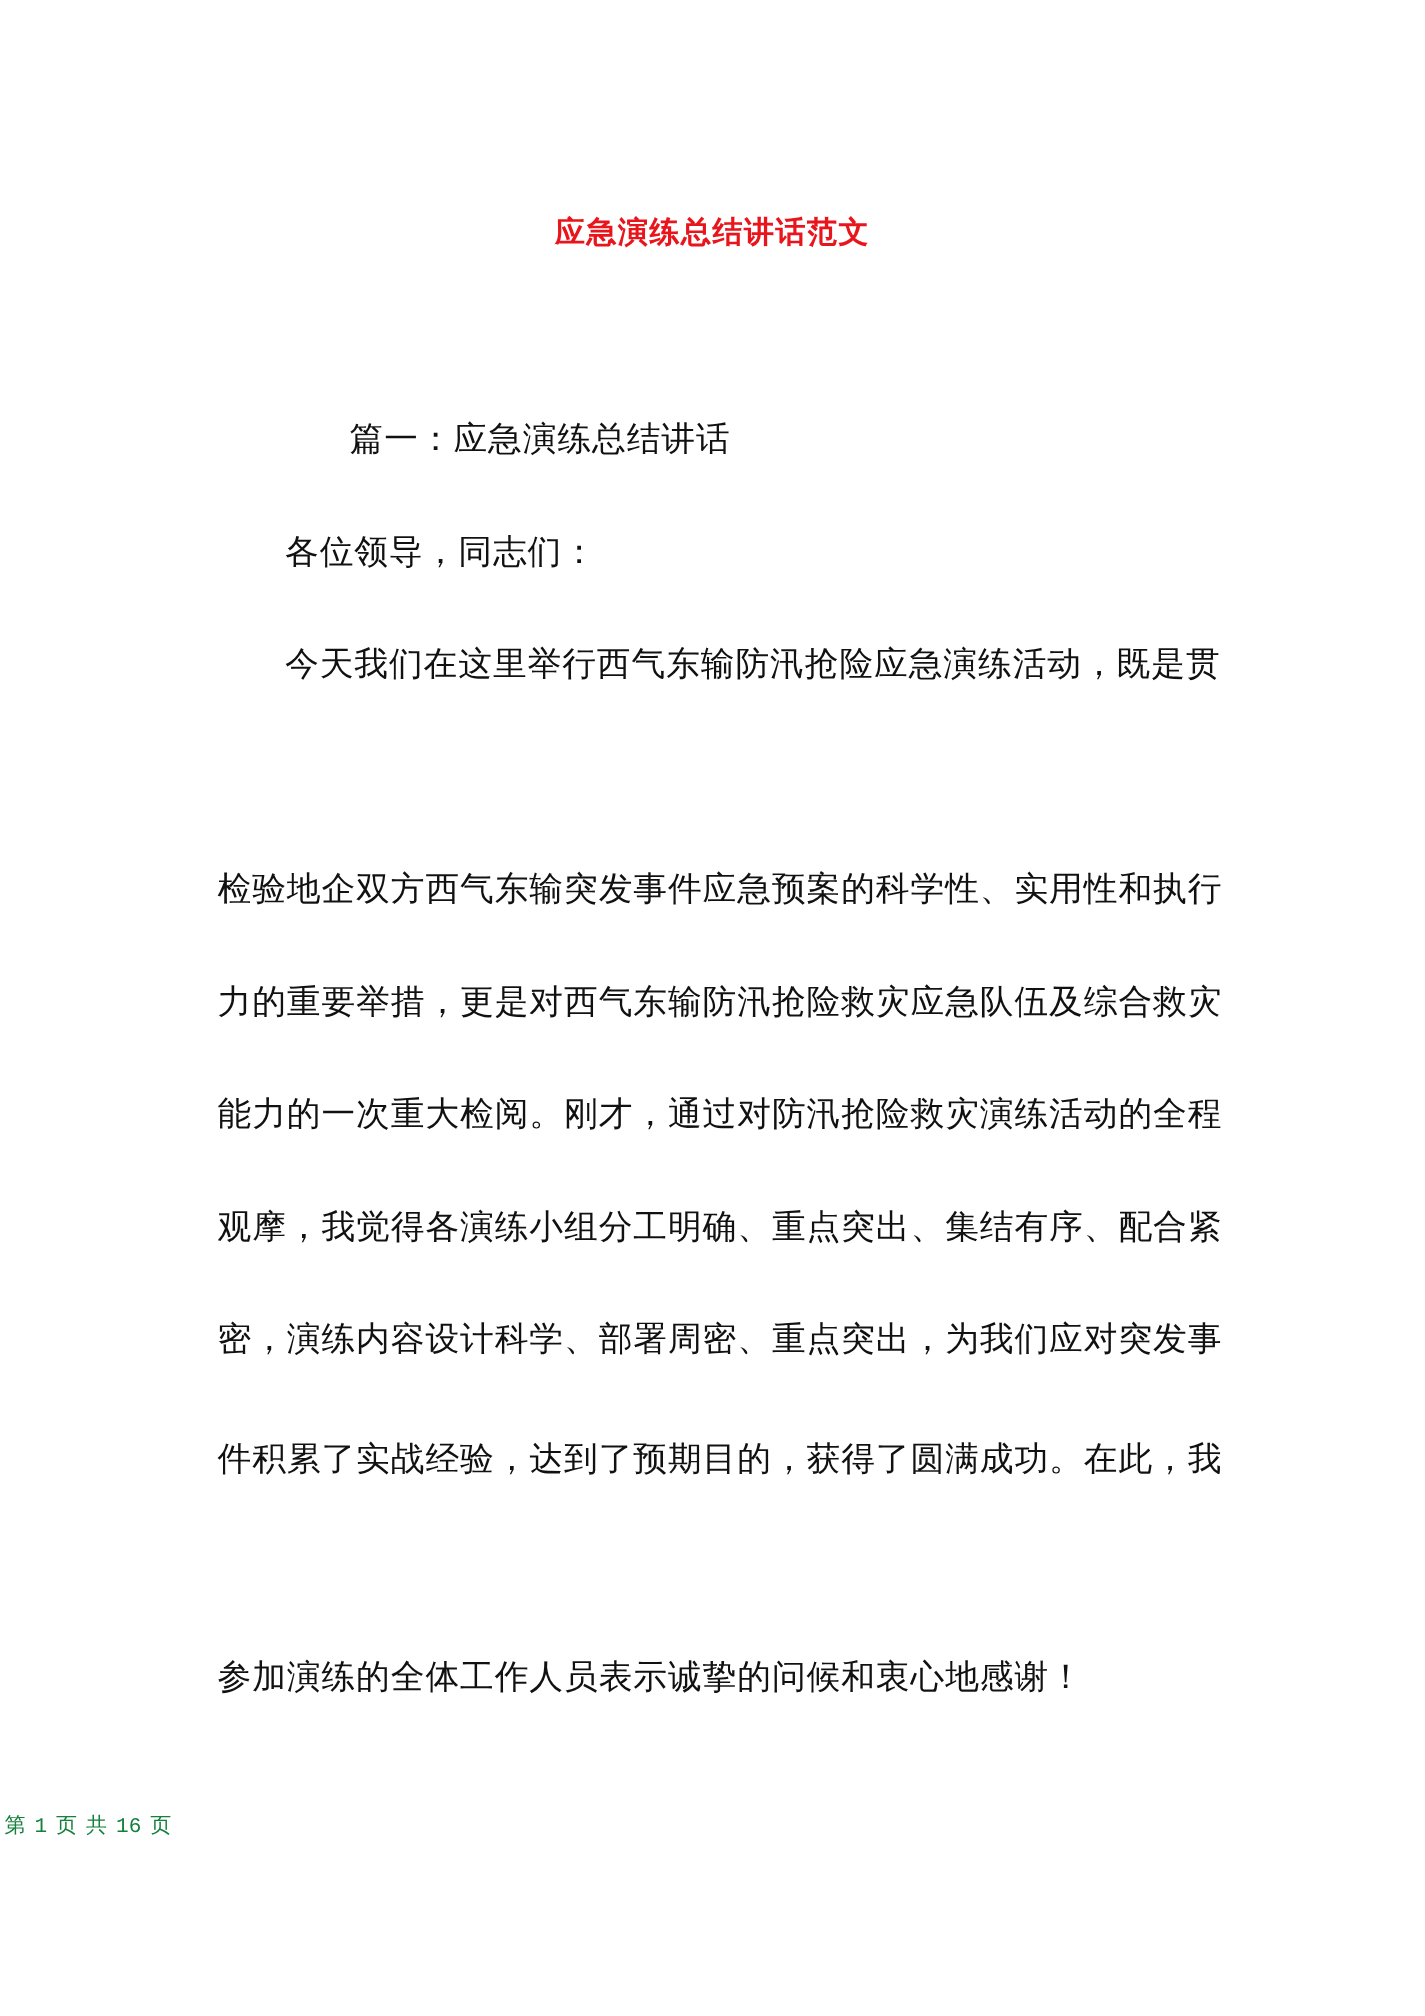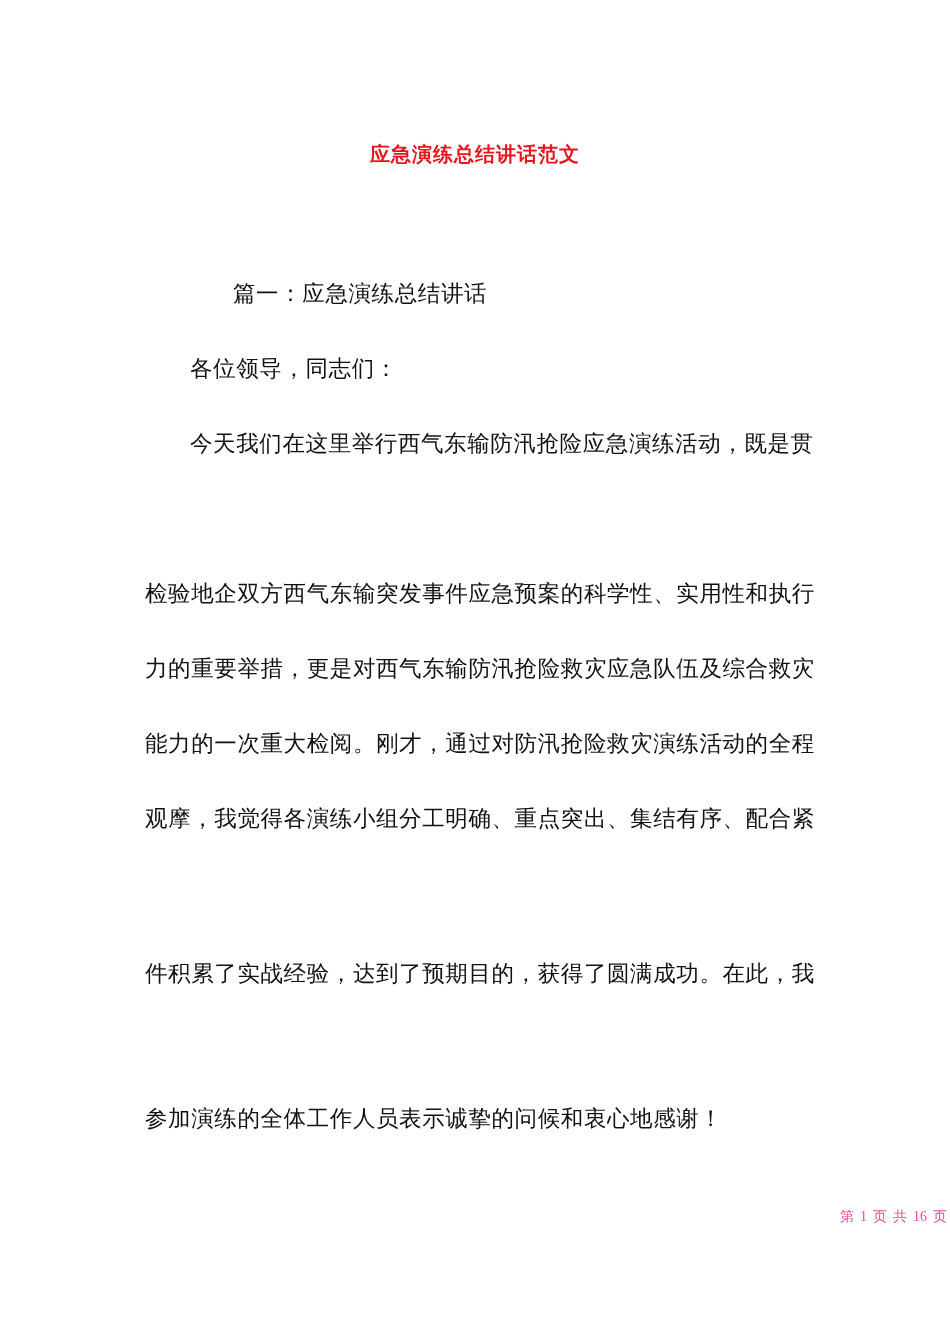--- a/index.html
+++ b/index.html
@@ -49,44 +49,45 @@
       text-align: justify;
       text-align-last: justify;
     }
     .indent-2 { left: 190px; width: 620px; }
     .indent-3 { left: 233px; width: 577px; }
     .footer {
       position: absolute;
       top: 1208px;
       left: 0;
       width: 950px;
-      text-align: right;
-      font-family: Liberation Serif, serif;
+      text-align: left;
+      font-family: Liberation Mono, monospace;
       font-size: 14px;
-      color: #ec4899;
+      color: #15803d;
       word-spacing: 4px;
     }
     .footer span { margin: 0 3px; }
   </style>
 </head>
 <body>
 
 <div class="page">
 
   <div class="doc-title">应急演练总结讲话范文</div>
 
   <div class="line indent-3" style="top:276px;">篇一：应急演练总结讲话</div>
 
   <div class="line indent-2" style="top:351px;">各位领导，同志们：</div>
 
   <div class="line indent-2 justify" style="top:426px;">今天我们在这里举行西气东输防汛抢险应急演练活动，既是贯</div>
   <div class="line justify" style="top:576px;">检验地企双方西气东输突发事件应急预案的科学性、实用性和执行</div>
   <div class="line justify" style="top:651px;">力的重要举措，更是对西气东输防汛抢险救灾应急队伍及综合救灾</div>
   <div class="line justify" style="top:726px;">能力的一次重大检阅。刚才，通过对防汛抢险救灾演练活动的全程</div>
   <div class="line justify" style="top:801px;">观摩，我觉得各演练小组分工明确、重点突出、集结有序、配合紧</div>
+  <div class="line justify" style="top:876px;">密，演练内容设计科学、部署周密、重点突出，为我们应对突发事</div>
   <div class="line justify" style="top:956px;">件积累了实战经验，达到了预期目的，获得了圆满成功。在此，我</div>
   <div class="line" style="top:1101px;">参加演练的全体工作人员表示诚挚的问候和衷心地感谢！</div>
 
   <div class="footer">
     <span>第</span><span>1</span><span>页</span><span>共</span><span>16</span><span>页</span>
   </div>
 
 </div>
 
 </body></html>

